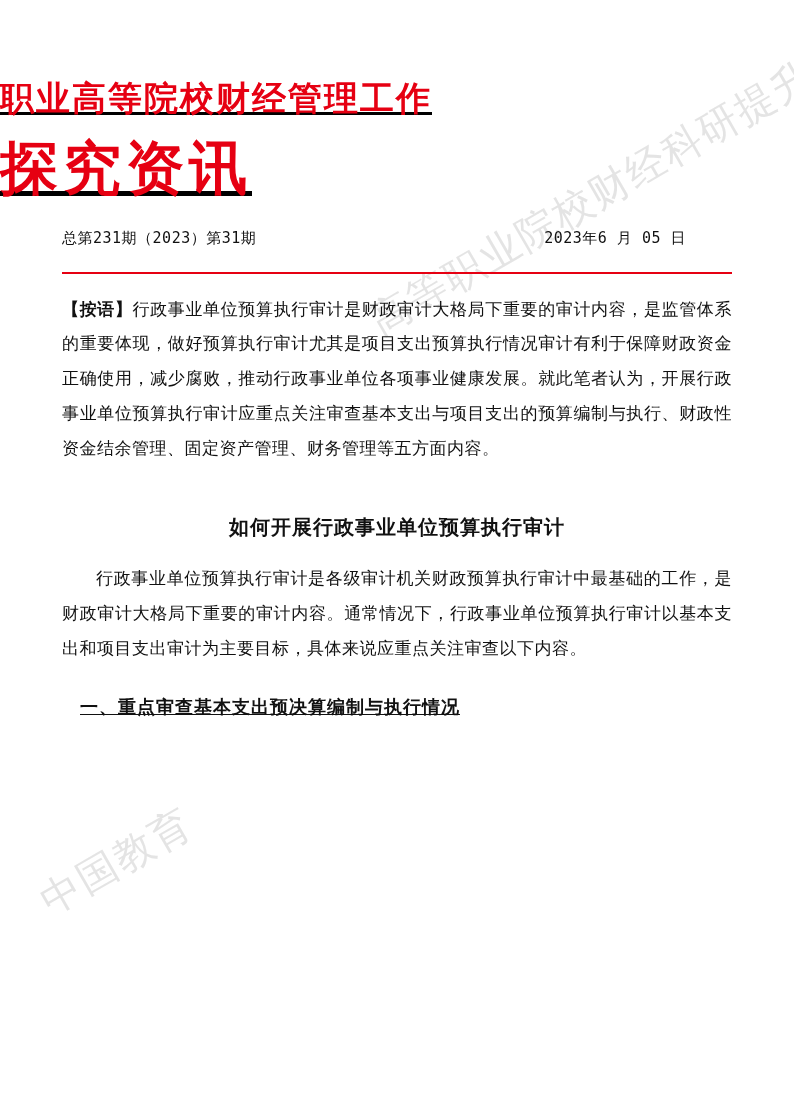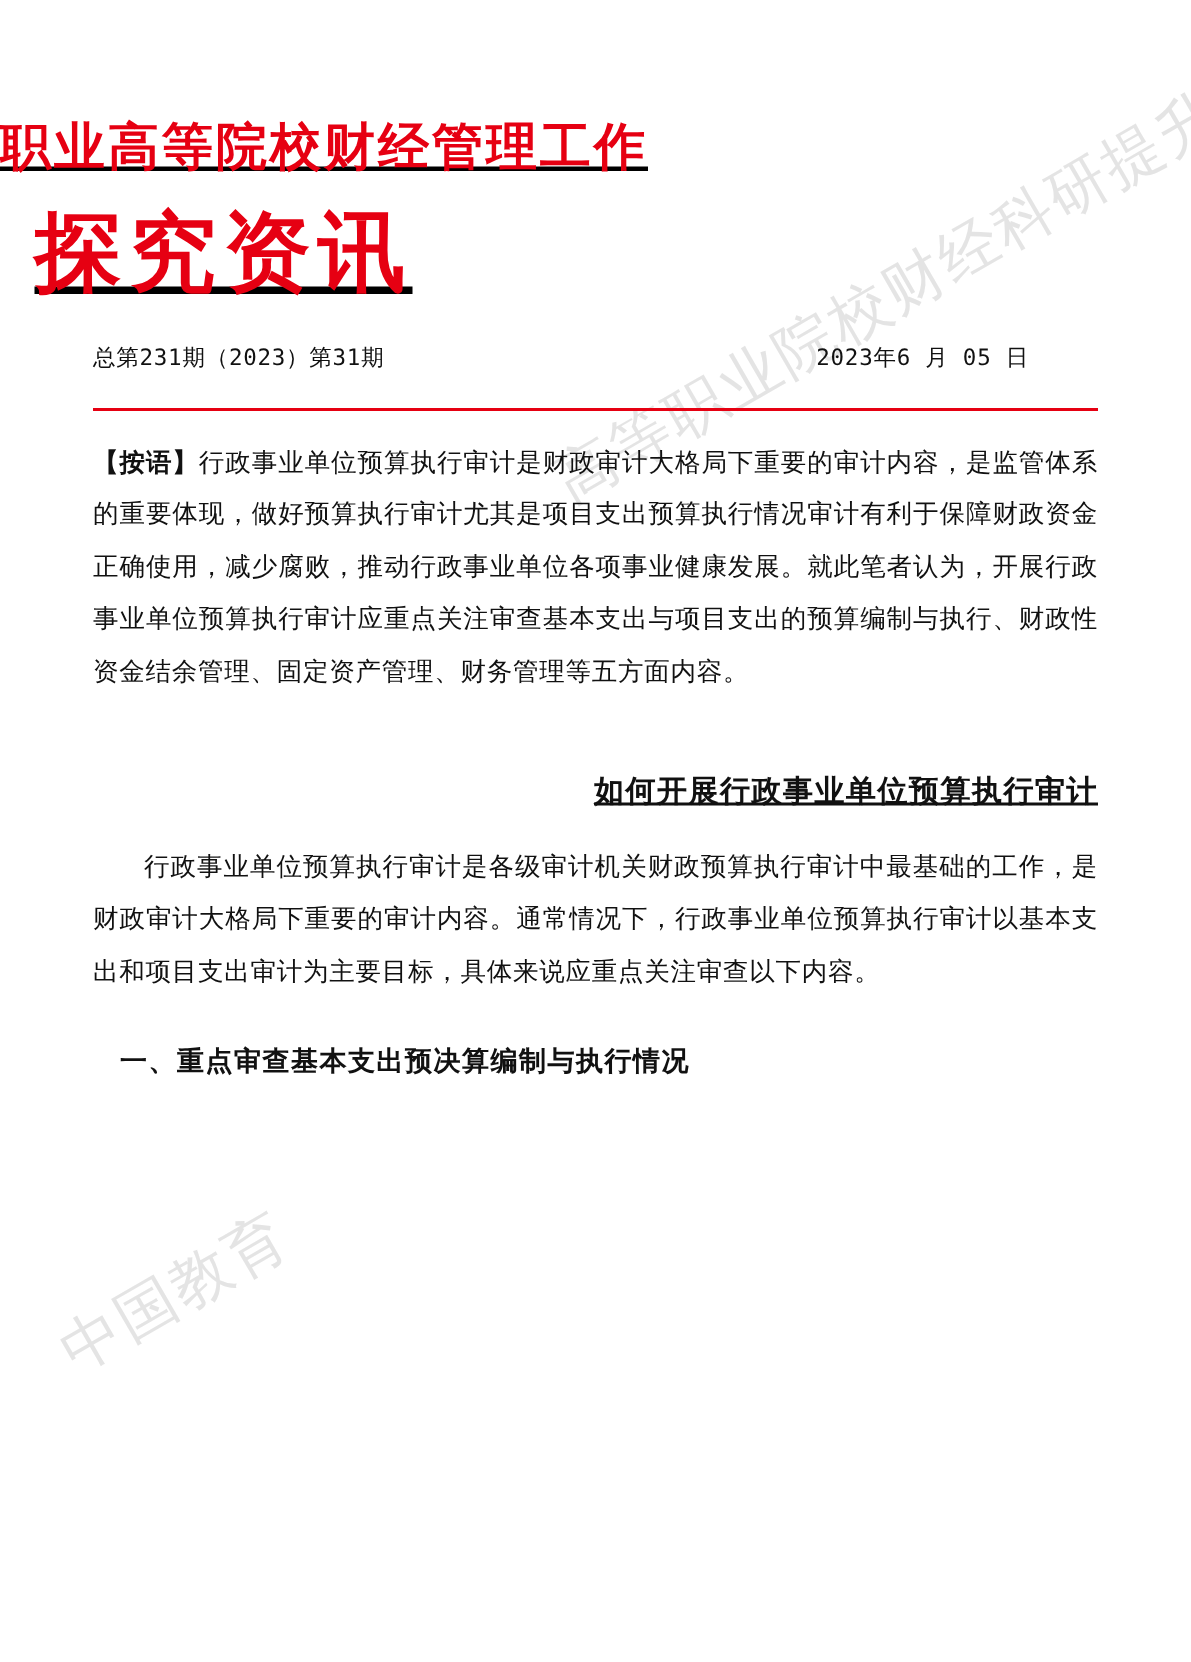--- a/index.html
+++ b/index.html
@@ -64,21 +64,20 @@
     line-height: 1.2;
   }
   .masthead-line2 {
     color: #e60012;
     font-size: 58px;
     font-weight: bold;
     letter-spacing: 5px;
     margin-top: 18px;
     font-family: "DejaVu Serif", "Liberation Serif", serif;
     line-height: 1.1;
-    padding-left: 23px;
   }
 
   .issue-row {
     position: relative;
     z-index: 3;
     margin: 28px 62px 0 62px;
     display: flex;
     justify-content: space-between;
     align-items: flex-end;
     font-size: 15px;
@@ -112,42 +111,42 @@
     text-align: justify;
     text-justify: inter-ideograph;
     letter-spacing: 0.5px;
     font-family: "DejaVu Sans", "Liberation Sans", sans-serif;
   }
   .lead .tag {
     font-weight: bold;
   }
   .section-title {
     margin-top: 48px;
-    text-align: right;
+    text-align: center;
     font-size: 20px;
     font-weight: bold;
     letter-spacing: 1px;
     font-family: "DejaVu Sans", "Liberation Sans", sans-serif;
-    text-decoration: underline;
   }
   .para {
     margin-top: 20px;
     font-size: 17px;
     line-height: 2.05;
     text-align: justify;
     text-justify: inter-ideograph;
     letter-spacing: 0.5px;
     text-indent: 2em;
   }
   .subhead {
     margin-top: 30px;
     font-size: 18px;
     font-weight: bold;
     letter-spacing: 1px;
     text-indent: 1em;
+    text-decoration: underline;
   }
 </style>
 </head>
 <body>
 
 <div class="page">
 
   <div class="watermark wm-1">高等职业院校财经科研提升办</div>
   <div class="watermark wm-2">中国教育</div>
 

